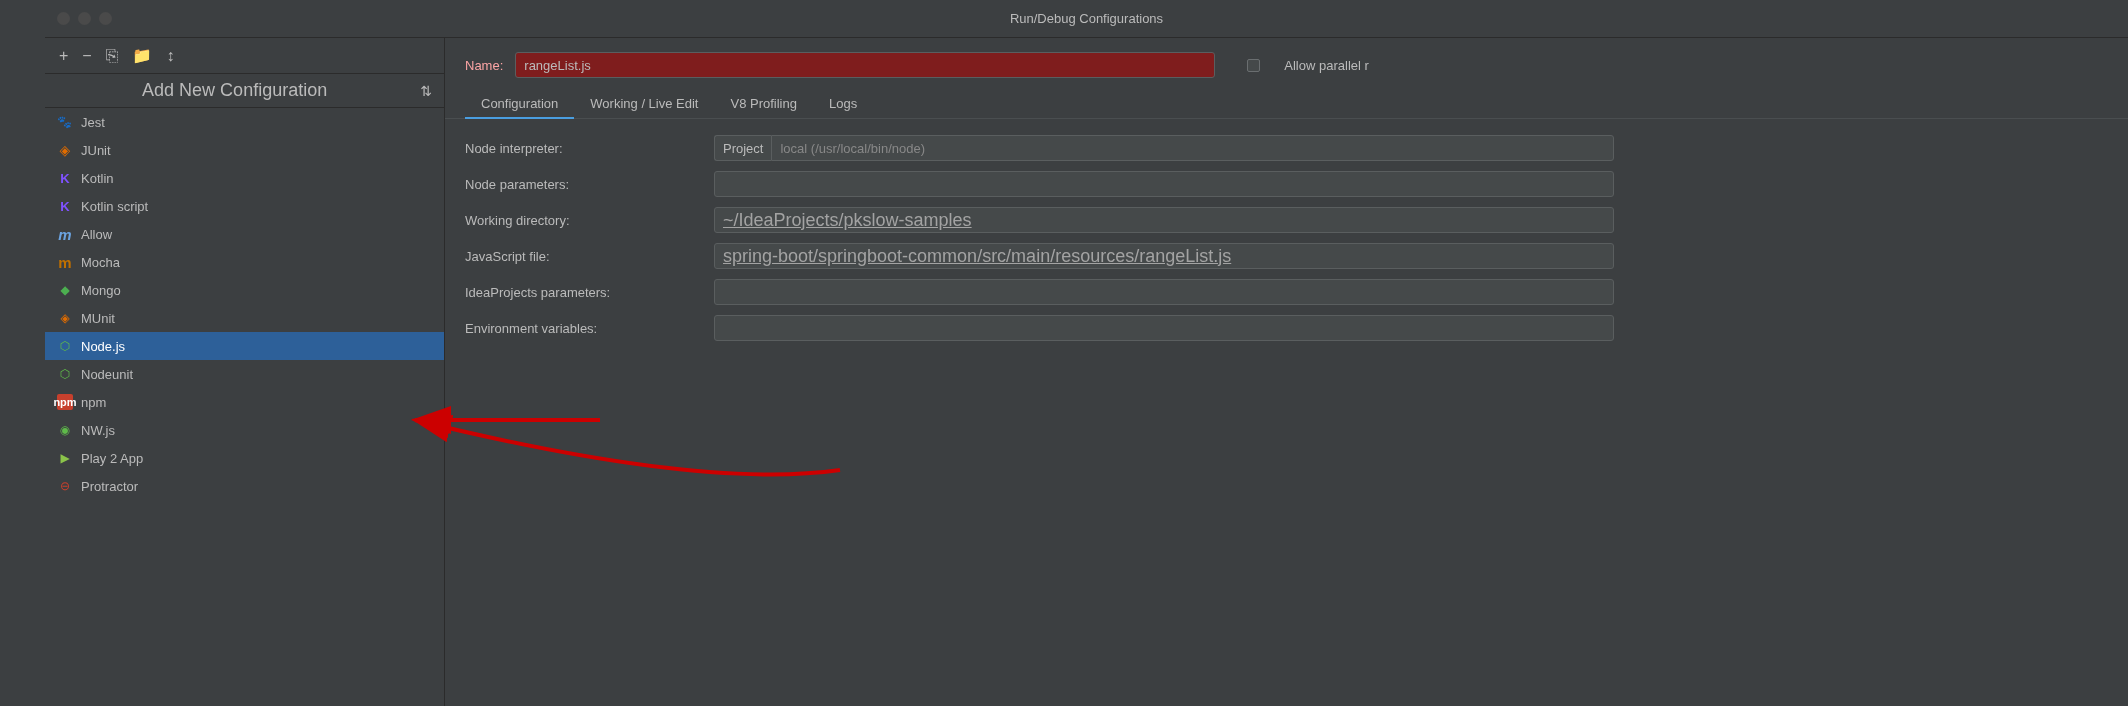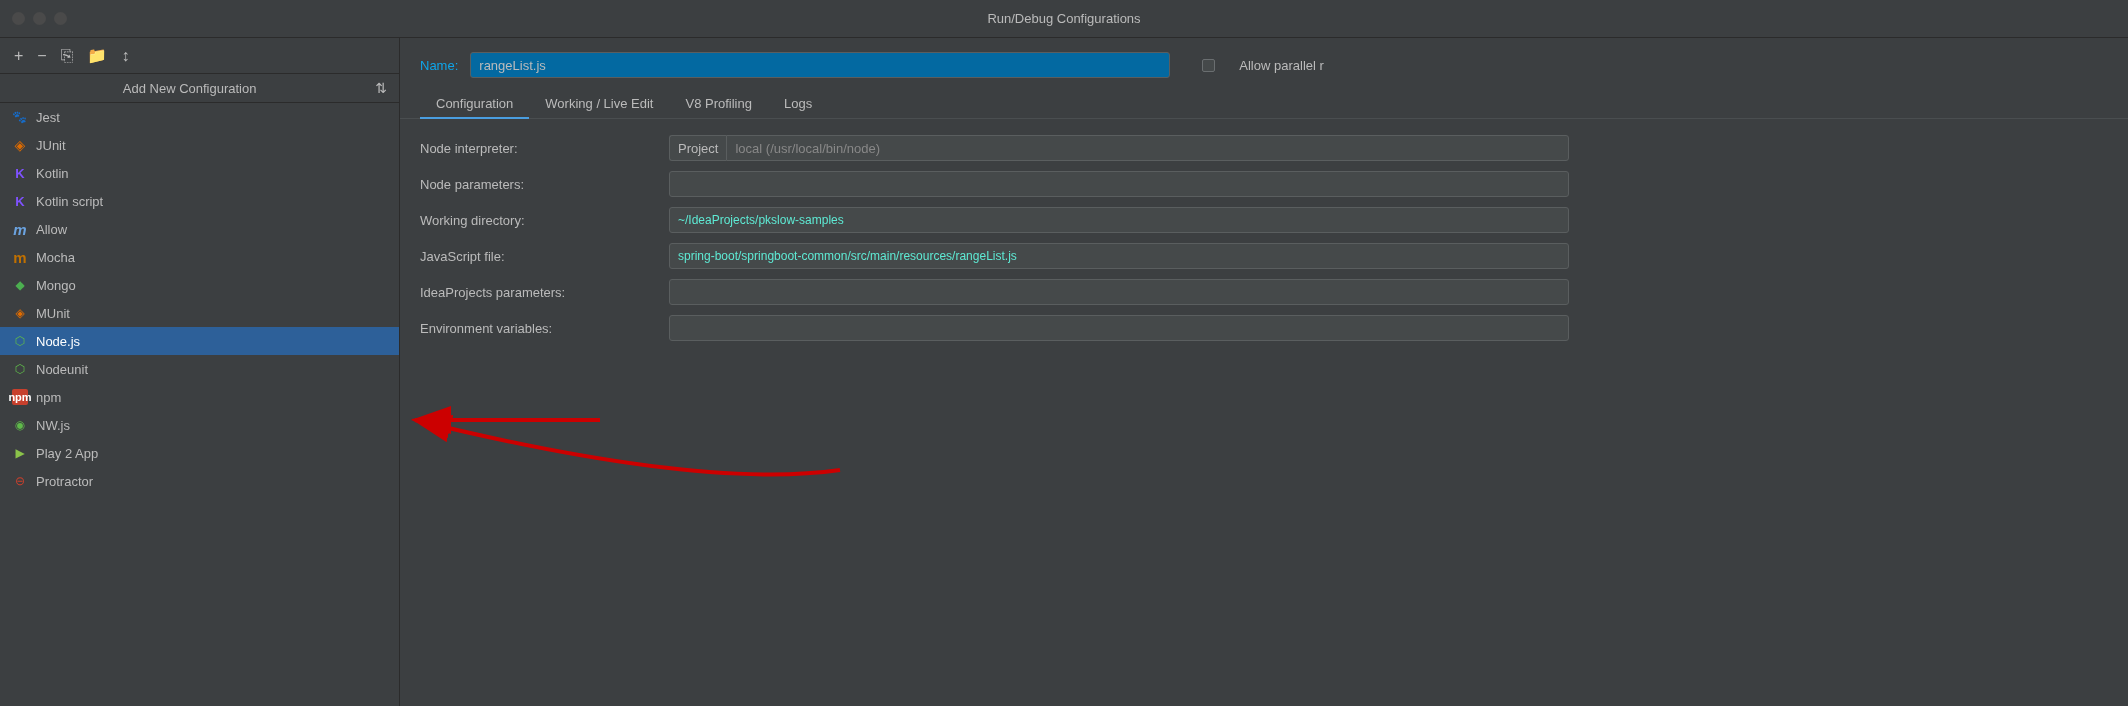--- a/index.html
+++ b/index.html
@@ -79,21 +79,21 @@
     .sidebar-title-row {
       display: flex;
       align-items: center;
       padding: 6px 12px 6px 10px;
       background: #3c3f41;
       border-bottom: 1px solid #2b2b2b;
       gap: 6px;
     }
     .sidebar-section-title {
       color: #bbbbbb;
-      font-size: 13px;
+      font-size: 18px;
       flex: 1;
       text-align: center;
     }
     .filter-icon {
       color: #bbbbbb;
       font-size: 14px;
       cursor: pointer;
     }
 
     .sidebar-list {
@@ -135,29 +135,29 @@
     }
 
     
     .name-row {
       display: flex;
       align-items: center;
       padding: 14px 20px 10px 20px;
       gap: 12px;
     }
     .name-label {
-      color: #0ea5e9;
+      color: #fca5a5;
       font-size: 13px;
       white-space: nowrap;
     }
     .name-input {
       flex: 1;
       max-width: 700px;
       height: 26px;
-      background: #0369a1;
+      background: #7f1d1d;
       border: 1px solid #5a5e5f;
       border-radius: 3px;
       color: #bbbbbb;
       padding: 0 8px;
       font-size: 13px;
       outline: none;
     }
     .allow-parallel {
       display: flex;
       align-items: center;
@@ -219,24 +219,25 @@
       flex: 1;
       max-width: 900px;
       margin-left: 14px;
     }
     .form-input {
       width: 100%;
       height: 26px;
       background: #45494a;
       border: 1px solid #5a5e5f;
       border-radius: 3px;
-      color: #5eead4;
+      color: #a3a3a3;
       padding: 0 8px;
-      font-size: 12px;
+      font-size: 18px;
       outline: none;
+      text-decoration: underline;
     }
     .interpreter-row {
       display: flex;
       align-items: center;
       gap: 0;
     }
     .interpreter-badge {
       background: #45494a;
       border: 1px solid #5a5e5f;
       border-radius: 3px 0 0 3px;
@@ -265,20 +266,21 @@
     
     .sidebar-list::-webkit-scrollbar { width: 6px; }
     .sidebar-list::-webkit-scrollbar-track { background: #3c3f41; }
     .sidebar-list::-webkit-scrollbar-thumb { background: #5a5e5f; border-radius: 3px; }
 
     
     .page-wrapper {
       position: relative;
       width: 2128px;
       height: 706px;
+      padding-left: 45px;
     }
 
     
     .arrow-overlay {
       position: absolute;
       top: 0;
       left: 0;
       width: 2128px;
       height: 706px;
       pointer-events: none;

